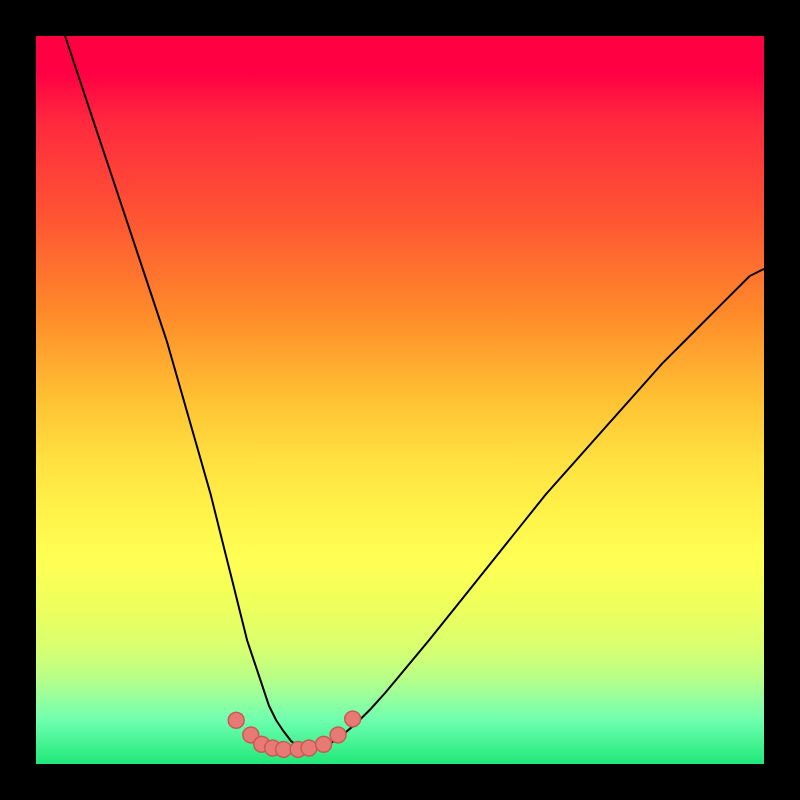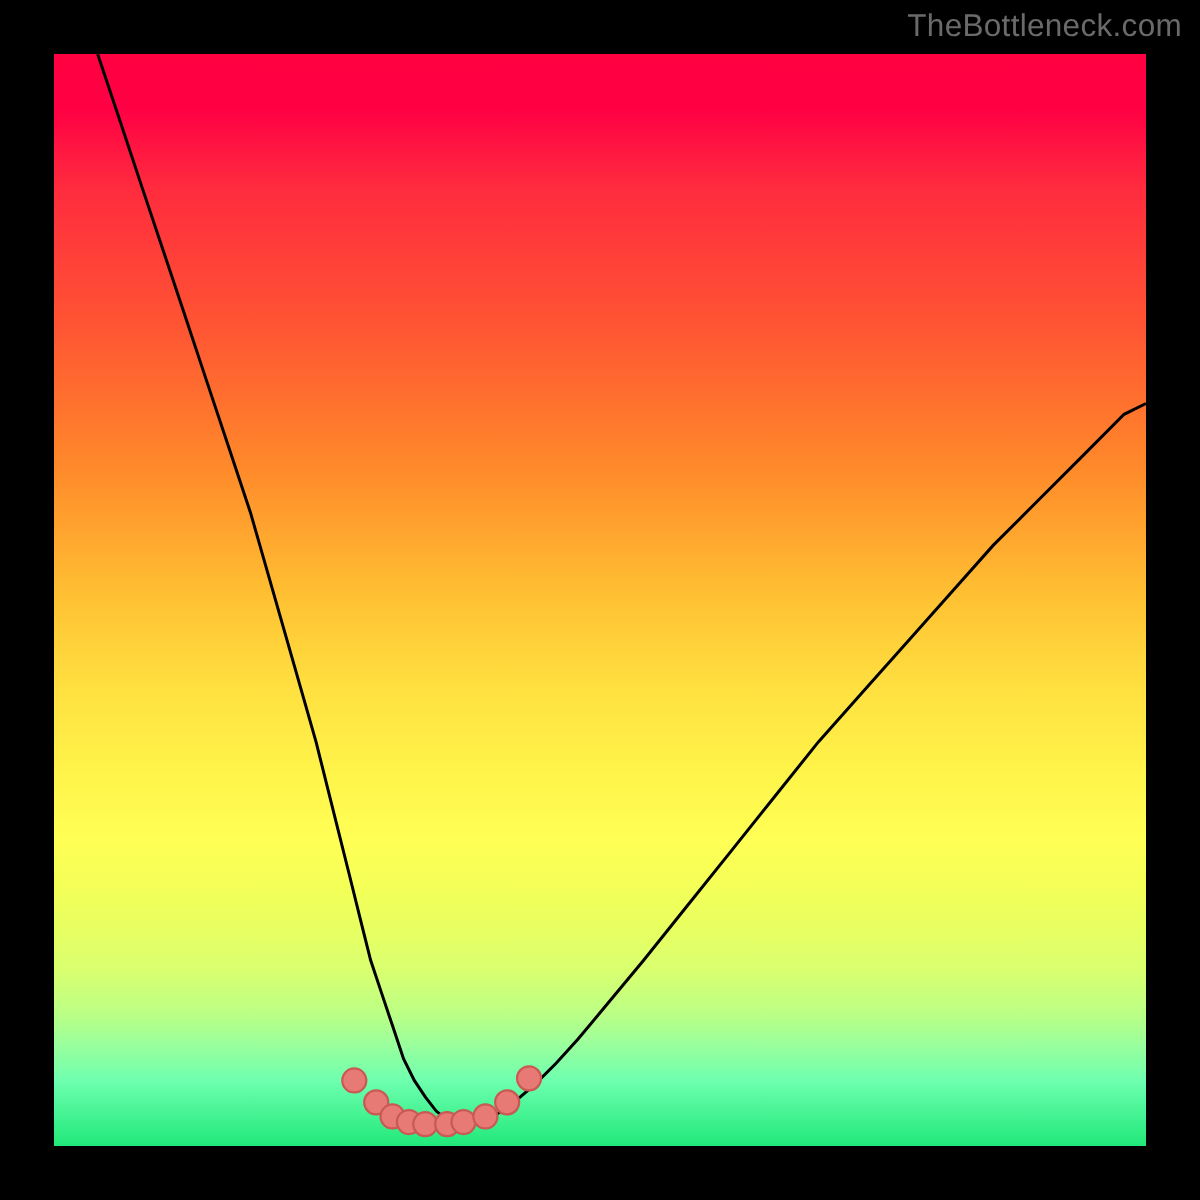--- a/index.html
+++ b/index.html
@@ -43,14 +43,13 @@
         <circle cx="236.6" cy="712.0" r="8"></circle>
         <circle cx="247.5" cy="713.4" r="8"></circle>
         <circle cx="262.1" cy="713.4" r="8"></circle>
         <circle cx="273.0" cy="712.0" r="8"></circle>
         <circle cx="287.6" cy="708.3" r="8"></circle>
         <circle cx="302.1" cy="698.9" r="8"></circle>
         <circle cx="316.7" cy="682.9" r="8"></circle>
       </g>
   </svg>
 
-  <div class="wm">TheBottleneck.com</div>
 </div>
 
 </body></html>

